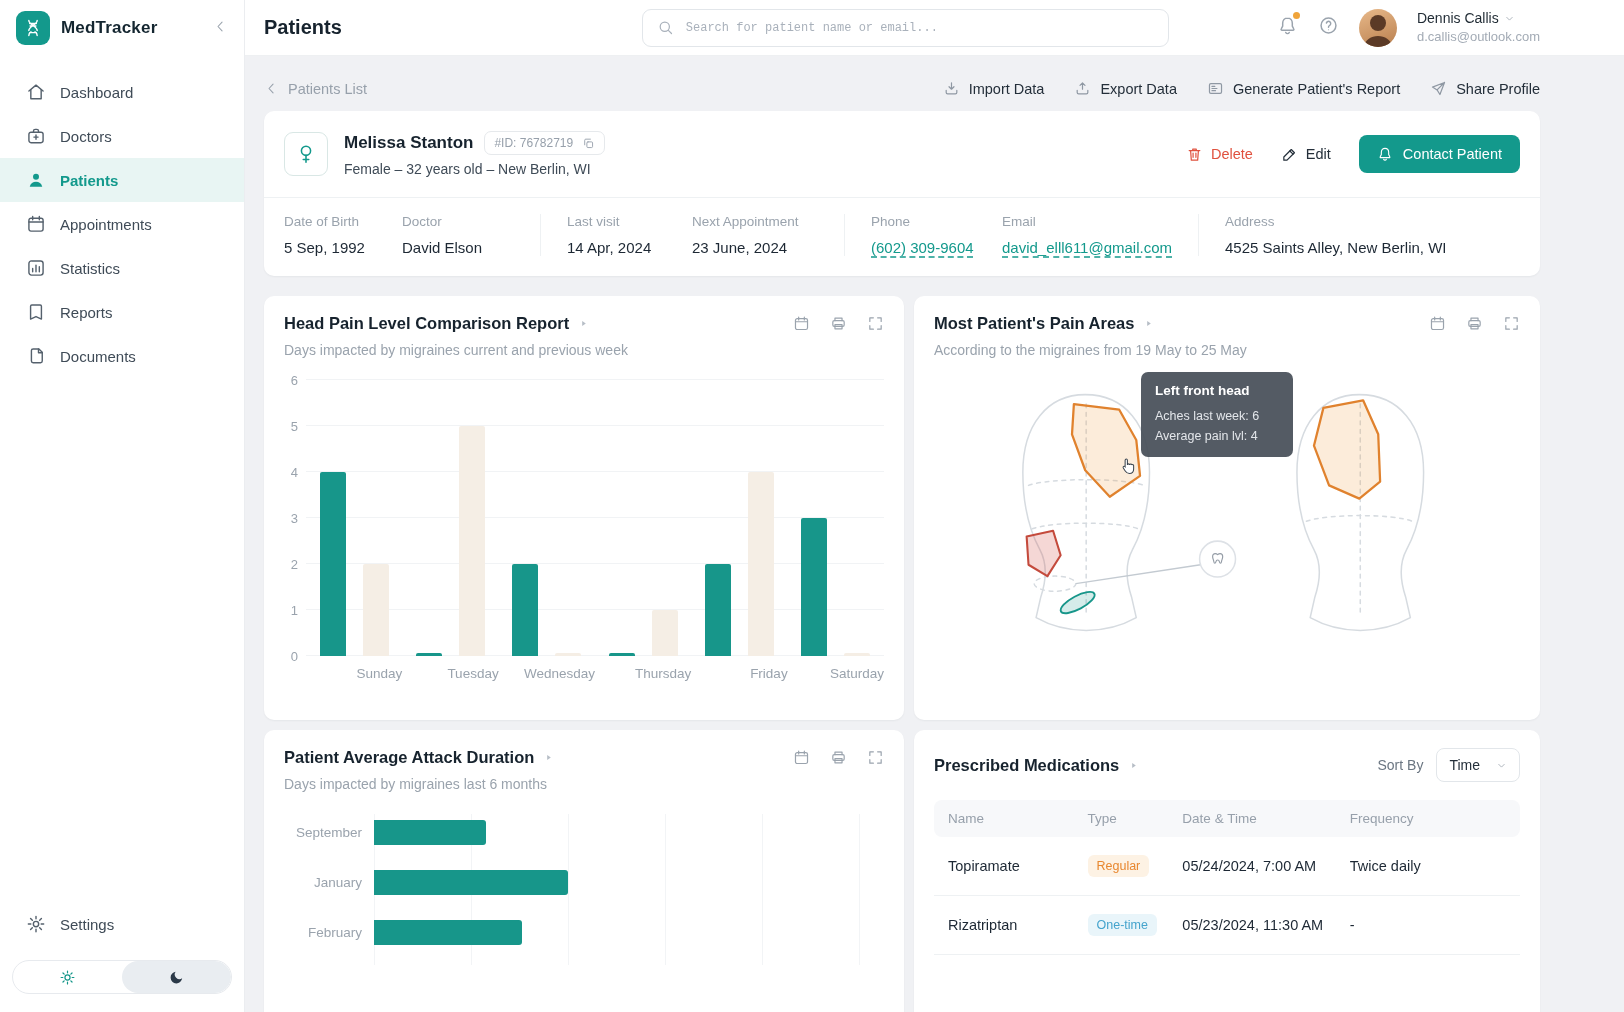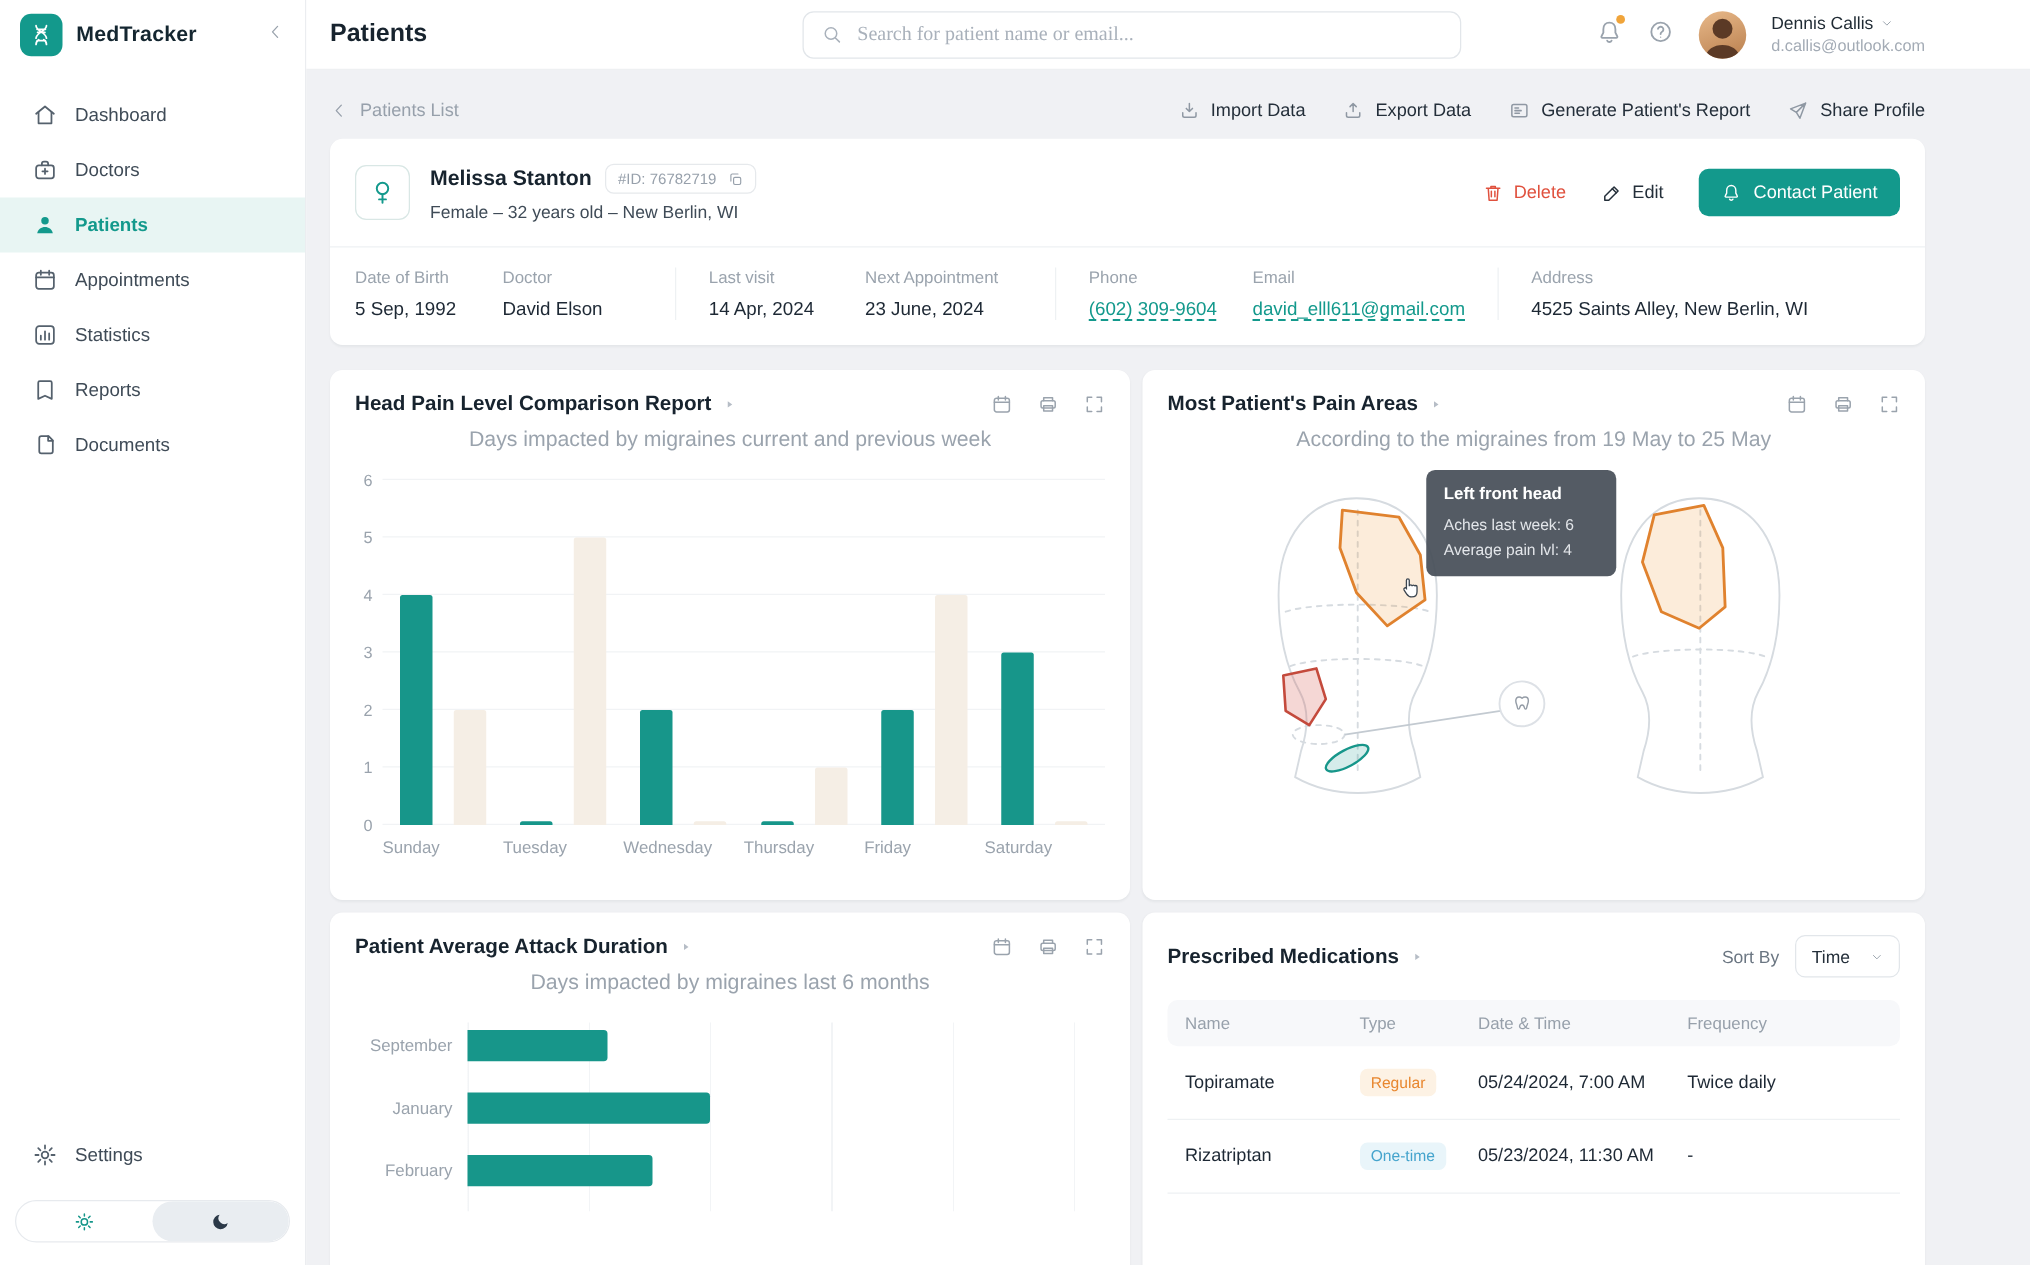--- a/index.html
+++ b/index.html
@@ -32,21 +32,21 @@
   .toggle-half.sun{color:#149689;}
   .toggle-half.moon{background:#e9edf1;border-radius:17px;color:#2b3948;}
 
   
   .main{flex:1;display:flex;flex-direction:column;min-width:0;}
   .topbar{height:56px;background:#fff;border-bottom:1px solid #eef0f2;display:flex;align-items:center;padding:0 84px 0 19px;}
   .page-title{font-size:20px;font-weight:bold;color:#17232e;margin:0;}
   .search{display:flex;align-items:center;gap:10px;width:527px;height:38px;border:1px solid #e2e6ea;border-radius:9px;
           padding:0 14px;margin-left:300px;color:#a9b1bb;background:#fff;}
   .search .ic{width:17px;height:17px;}
-  .search input{border:none;outline:none;flex:1;font-size:16px;color:#333;background:transparent;font-family:Liberation Serif, serif;}
+  .search input{border:none;outline:none;flex:1;font-size:12px;color:#333;background:transparent;font-family:Liberation Mono, monospace;}
   .search input::placeholder{color:#a9b1bb;}
   .header-right{display:flex;align-items:center;gap:20px;margin-left:auto;}
   .top-icon{position:relative;color:#9aa3ad;cursor:pointer;}
   .top-icon .ic{width:21px;height:21px;}
   .dot{position:absolute;top:-3px;right:-2px;width:7px;height:7px;border-radius:50%;background:#f0a43a;}
   .avatar{width:38px;height:38px;border-radius:50%;background:linear-gradient(160deg,#e8b98a,#b97f4e);overflow:hidden;display:flex;align-items:flex-end;justify-content:center;cursor:pointer;}
   .user-block{line-height:1.1;cursor:pointer;}
   .user-name{font-size:14px;color:#1f2a33;display:flex;align-items:center;gap:5px;}
   .user-name .ic{width:11px;height:11px;color:#9aa3ad;}
   .user-email{font-size:13px;color:#a3abb5;margin-top:3px;}
@@ -89,33 +89,33 @@
   .pfield:nth-child(7){flex:1;}
 
   
   .charts-grid{display:grid;grid-template-columns:640px 1fr;gap:10px;margin-top:20px;grid-auto-rows:424px;}
   .card{background:#fff;border-radius:10px;padding:18px 20px;box-shadow:0 1px 2px rgba(20,30,40,.05);overflow:hidden;position:relative;}
   .card-head{display:flex;align-items:center;}
   .card-title{font-size:16.5px;font-weight:bold;color:#17232e;display:flex;align-items:center;gap:9px;}
   .card-title .ic{width:11px;height:11px;color:#b6bdc6;}
   .card-icons{margin-left:auto;display:flex;gap:20px;color:#9aa3ad;}
   .card-icons .ic{width:17px;height:17px;cursor:pointer;}
-  .card-sub{font-size:17px;color:#9aa3ad;margin-top:9px;text-align:center;}
+  .card-sub{font-size:14px;color:#9aa3ad;margin-top:9px;}
 
   
   .bar-chart{display:flex;margin-top:22px;}
   .yaxis{width:22px;position:relative;height:276px;}
   .ytick{position:absolute;right:8px;transform:translateY(50%);font-size:13px;color:#9aa3ad;}
   .plot{flex:1;position:relative;height:276px;}
   .gridline{position:absolute;left:0;right:0;height:1px;background:#f1f3f5;}
   .bar-groups{position:absolute;left:0;right:0;top:0;bottom:0;display:flex;align-items:flex-end;}
   .bar-group{flex:1;display:flex;justify-content:center;align-items:flex-end;gap:17px;height:100%;}
   .bar{width:26px;border-radius:2px 2px 0 0;min-height:3px;}
   .xlabels{display:flex;margin-left:22px;margin-top:10px;}
-  .xlabels div{flex:1;text-align:left;font-size:13.5px;color:#9aa3ad;}
+  .xlabels div{flex:1;text-align:right;font-size:13.5px;color:#9aa3ad;}
 
   
   .heads-wrap{position:relative;margin-top:14px;height:308px;}
   .heads{width:100%;height:100%;}
   .tooltip{position:absolute;left:207px;top:0;background:rgba(71,79,88,.93);border-radius:7px;padding:11px 14px;color:#fff;width:152px;z-index:2;}
   .tooltip .tt{font-size:13.5px;font-weight:bold;margin-bottom:8px;}
   .tooltip .tl{font-size:12.5px;color:#e3e6ea;line-height:1.6;}
   .cursor{position:absolute;left:183px;top:84px;width:21px;height:21px;z-index:3;}
 
   

